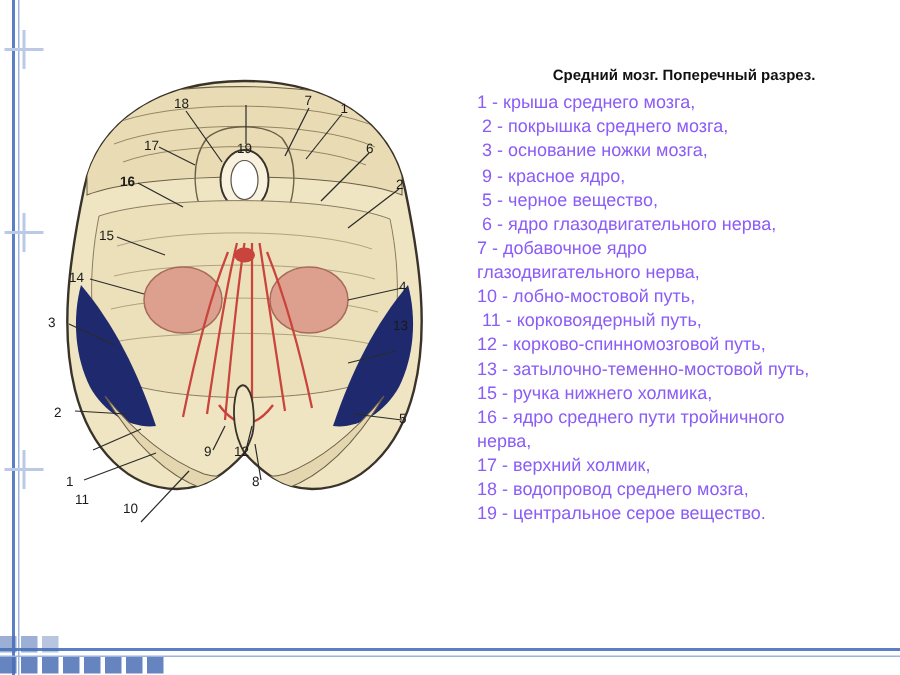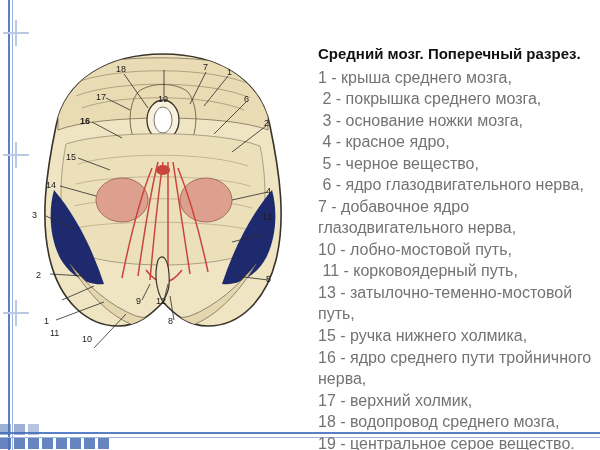--- a/index.html
+++ b/index.html
@@ -101,34 +101,35 @@
   }
 
   
   .text-panel {
     position: absolute;
     left: 318px;
     top: 44px;
     width: 276px;
   }
   .text-panel .title {
-    font-size: 15px;
+    font-size: 10px;
     font-weight: bold;
     color: #111111;
     margin: 0 0 3px 0;
     line-height: 1.32;
+    text-align: center;
   }
   .text-panel ul {
     list-style: none;
     margin: 0;
     padding: 0;
   }
   .text-panel li {
-    font-size: 16px;
-    color: #737373;
+    font-size: 12px;
+    color: #8b5cf6;
     line-height: 1.345;
     white-space: pre-wrap;
   }
 </style>
 </head>
 <body>
 
 <div class="slide">
 
   <div class="frame-left"></div>
@@ -275,27 +276,28 @@
     <span class="fig-label" style="left:150px; top:282px;">8</span>
     <span class="fig-label" style="left:64px;  top:300px;">10</span>
   </div>
 
   <div class="text-panel">
     <p class="title">Средний мозг. Поперечный разрез.</p>
     <ul>
       <li>1 - крыша среднего мозга,</li>
       <li> 2 - покрышка среднего мозга,</li>
       <li> 3 - основание ножки мозга,</li>
-      <li> 4 - красное ядро,</li>
+      <li> 9 - красное ядро,</li>
       <li> 5 - черное вещество,</li>
       <li> 6 - ядро глазодвигательного нерва,</li>
       <li>7 - добавочное ядро</li>
       <li>глазодвигательного нерва,</li>
       <li>10 - лобно-мостовой путь,</li>
       <li> 11 - корковоядерный путь,</li>
+      <li>12 - корково-спинномозговой путь,</li>
       <li>13 - затылочно-теменно-мостовой путь,</li>
       <li>15 - ручка нижнего холмика,</li>
       <li>16 - ядро среднего пути тройничного</li>
       <li>нерва,</li>
       <li>17 - верхний холмик,</li>
       <li>18 - водопровод среднего мозга,</li>
       <li>19 - центральное серое вещество.</li>
     </ul>
   </div>
 

